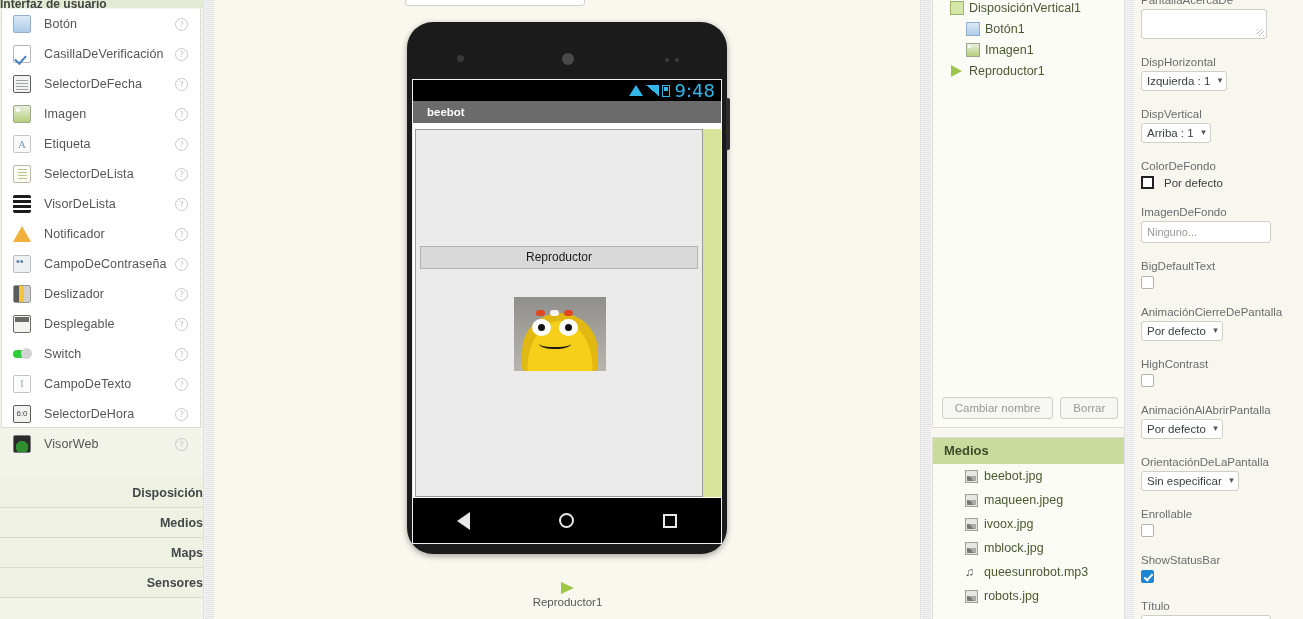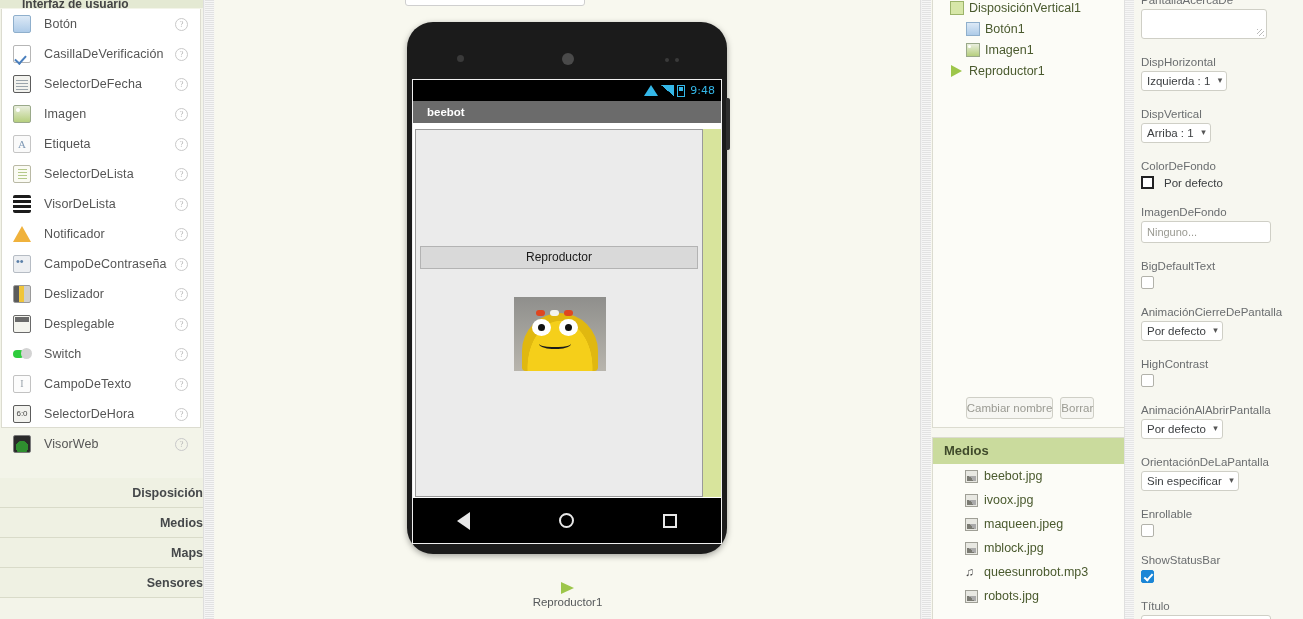--- a/index.html
+++ b/index.html
@@ -14,21 +14,21 @@
   
   #palette {
     position: absolute; left: 0; top: 0; width: 203px; height: 619px;
     background: #f3f4e9;
     overflow: hidden;
   }
   .pal-header-cut {
     position: absolute; left: 0; top: 0; width: 203px; height: 8px;
     background: #e4e9d3;
     color: #444; font-size: 12px; font-weight: bold;
-    line-height: 8px; padding-left: 22px; overflow: hidden;
+    line-height: 8px; padding-left: 0; overflow: hidden;
   }
   .pal-open-panel {
     position: absolute; left: 1px; top: 9px; width: 200px; height: 419px;
     background: #ffffff; border: 1px solid #dcdcd0; border-top: none;
   }
   .pal-item {
     height: 30px; display: flex; align-items: center;
     padding-left: 11px; cursor: pointer;
   }
   .pal-ico {
@@ -137,21 +137,21 @@
     color: #34b7e8; font-size: 13px; font-family: "DejaVu Sans", sans-serif;
   }
   .sb-wifi { width: 14px; height: 11px; position: relative; }
   .sb-wifi:before{content:""; position:absolute; left:0; bottom:0; width:0; height:0;
     border-left:7px solid transparent; border-right:7px solid transparent;
     border-bottom:11px solid #34b7e8;}
   .sb-sig { width: 13px; height: 11px;
     background: linear-gradient(to top right, transparent 49%, #34b7e8 50%); }
   .sb-bat { width: 8px; height: 12px; border: 1px solid #34b7e8; position: relative; }
   .sb-bat:before{content:""; position:absolute; left:1px; top:1px; right:1px; bottom:5px; background:#34b7e8;}
-  .sb-time { font-size: 11px; color: #34b7e8; margin-left: 2px; text-align: right; }
+  .sb-time { font-size: 18px; color: #34b7e8; margin-left: 2px; text-align: right; }
 
   #titlebar {
     height: 22px; background: #6b6b6b; color: #fff;
     font-size: 11.5px; font-weight: bold; line-height: 22px; padding-left: 14px;
   }
   #form-body {
     position: absolute; left: 0; top: 43px; right: 0; bottom: 45px;
     background: #fff; padding: 6px 0 0 0;
   }
   #vert-arr {
@@ -245,21 +245,21 @@
   .t-play:after{content:""; position:absolute; left:1px; top:1px; width:0; height:0;
     border-top:6px solid transparent; border-bottom:6px solid transparent;
     border-left:11px solid #9dc64a;}
 
   #comp-actions {
     position: absolute; left: 0; right: 0; bottom: 8px;
     display: flex; justify-content: center; gap: 7px;
   }
   .cbtn {
     background: #f6f6f2; border: 1px solid #cfcfc6; border-radius: 3px;
-    font-size: 11.5px; color: #9a9a92; padding: 4px 0; cursor: pointer;
+    font-size: 11.5px; color: #9a9a92; padding: 4px 12px; cursor: pointer;
   }
 
   #media-box {
     position: absolute; left: 1px; top: 437px; width: 196px; height: 190px;
     background: #fcfcf7; border: 1px solid #dcdcd0;
   }
   #media-hdr {
     height: 26px; background: #cadb9d; color: #3f4a2a;
     font-size: 13px; font-weight: bold; line-height: 26px; padding-left: 11px;
   }
@@ -498,25 +498,25 @@
     </div>
 
     <div id="media-box">
       <div id="media-hdr">Medios</div>
       <div class="media-item">
         <span class="m-ico pic"></span>
         <span>beebot.jpg</span>
       </div>
       <div class="media-item">
         <span class="m-ico pic"></span>
-        <span>ivoox.jpg</span>
+        <span>maqueen.jpeg</span>
       </div>
       <div class="media-item">
         <span class="m-ico pic"></span>
-        <span>maqueen.jpeg</span>
+        <span>ivoox.jpg</span>
       </div>
       <div class="media-item">
         <span class="m-ico pic"></span>
         <span>mblock.jpg</span>
       </div>
       <div class="media-item">
         <span class="m-ico audio">♫</span>
         <span>queesunrobot.mp3</span>
       </div>
       <div class="media-item">

